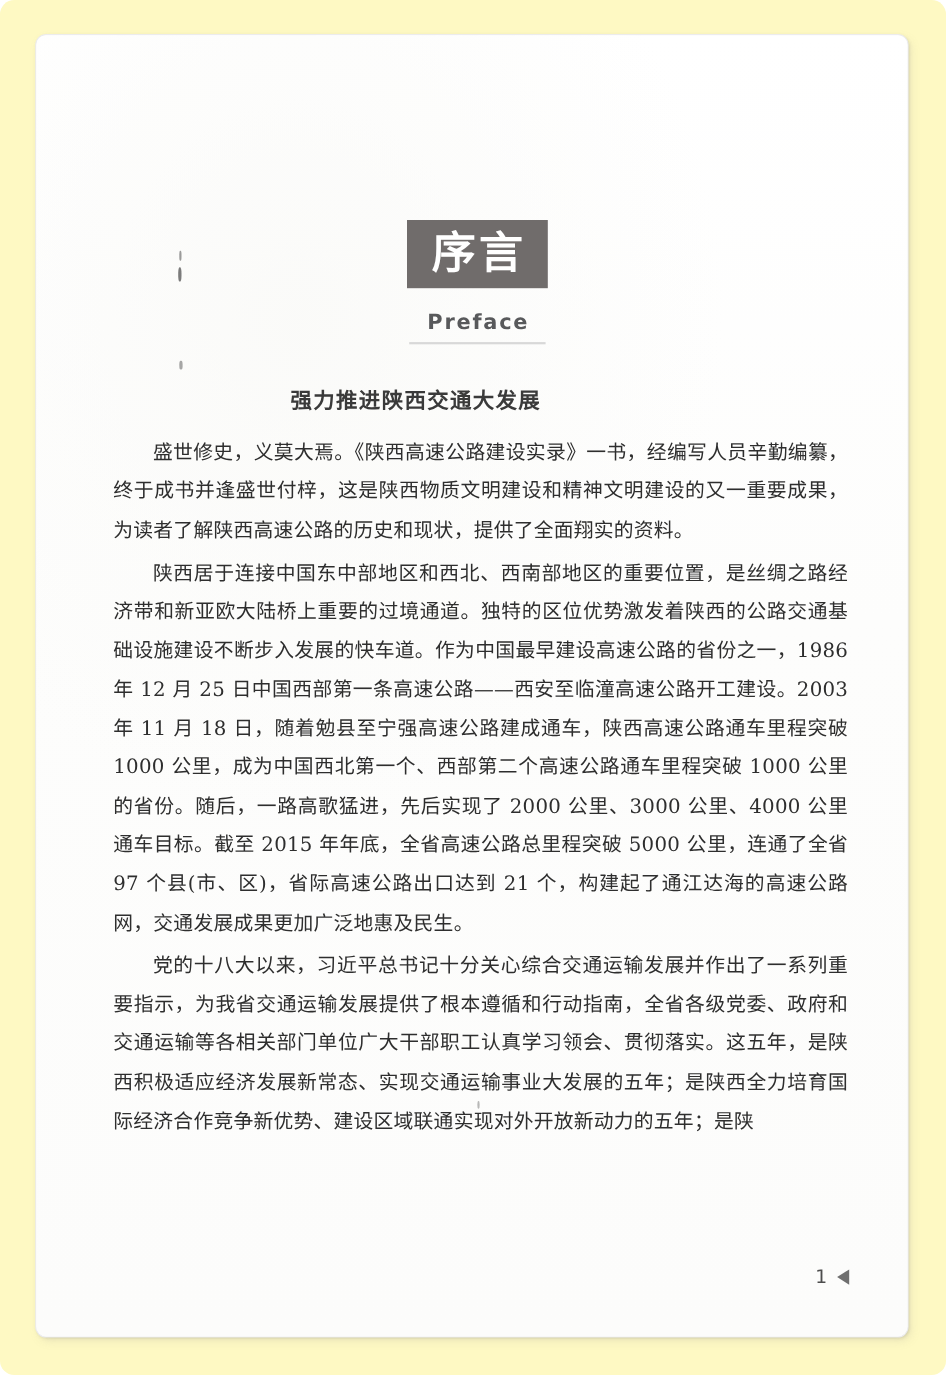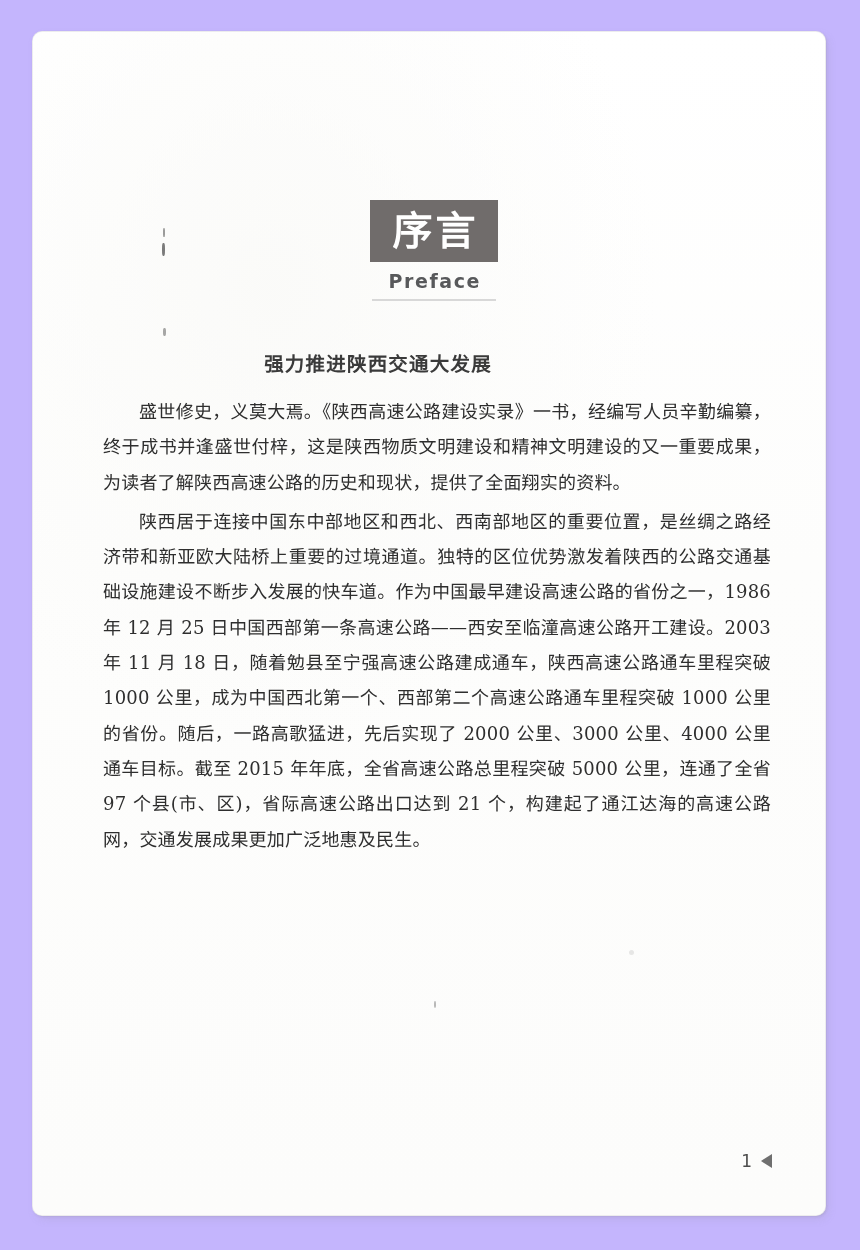--- a/index.html
+++ b/index.html
@@ -13,21 +13,22 @@
     height: 1250px;
     overflow: hidden;
     font-family: "DejaVu Sans", "Liberation Sans", sans-serif;
   }
 
   
   .page-canvas {
     position: relative;
     width: 860px;
     height: 1250px;
-    background: #c4b5fd;
+    background: #fef9c3;
+    border-radius: 13px;
   }
 
   .page-sheet {
     position: absolute;
     left: 33px;
     top: 32px;
     width: 792px;
     height: 1183px;
     background: #fefefe;
     border-radius: 9px;
@@ -77,21 +78,21 @@
     background: #706c6b;
     color: #ffffff;
     font-family: "DejaVu Serif", "Liberation Serif", serif;
     font-weight: 700;
     font-size: 40px;
     letter-spacing: 3px;
     text-indent: 3px;
   }
   .heading-sub {
     display: block;
-    margin-top: 8px;
+    margin-top: 20px;
     color: #58595b;
     font-family: "DejaVu Sans", "Liberation Sans", sans-serif;
     font-weight: 700;
     font-size: 19px;
     letter-spacing: 1.6px;
     text-indent: 1.6px;
   }
   .heading-rule {
     display: block;
     margin: 7px auto 0 auto;
@@ -177,19 +178,20 @@
     <span class="heading-badge">序言</span>
     <span class="heading-sub">Preface</span>
     <span class="heading-rule"></span>
   </div>
 
   <div class="article-title">强力推进陕西交通大发展</div>
 
   <div class="body-column">
     <p class="body-paragraph">盛世修史，义莫大焉。《陕西高速公路建设实录》一书，经编写人员辛勤编纂，终于成书并逢盛世付梓，这是陕西物质文明建设和精神文明建设的又一重要成果，为读者了解陕西高速公路的历史和现状，提供了全面翔实的资料。</p>
     <p class="body-paragraph">陕西居于连接中国东中部地区和西北、西南部地区的重要位置，是丝绸之路经济带和新亚欧大陆桥上重要的过境通道。独特的区位优势激发着陕西的公路交通基础设施建设不断步入发展的快车道。作为中国最早建设高速公路的省份之一，1986 年 12 月 25 日中国西部第一条高速公路——西安至临潼高速公路开工建设。2003 年 11 月 18 日，随着勉县至宁强高速公路建成通车，陕西高速公路通车里程突破 1000 公里，成为中国西北第一个、西部第二个高速公路通车里程突破 1000 公里的省份。随后，一路高歌猛进，先后实现了 2000 公里、3000 公里、4000 公里通车目标。截至 2015 年年底，全省高速公路总里程突破 5000 公里，连通了全省 97 个县(市、区)，省际高速公路出口达到 21 个，构建起了通江达海的高速公路网，交通发展成果更加广泛地惠及民生。</p>
+    <p class="body-paragraph">党的十八大以来，习近平总书记十分关心综合交通运输发展并作出了一系列重要指示，为我省交通运输发展提供了根本遵循和行动指南，全省各级党委、政府和交通运输等各相关部门单位广大干部职工认真学习领会、贯彻落实。这五年，是陕西积极适应经济发展新常态、实现交通运输事业大发展的五年；是陕西全力培育国际经济合作竞争新优势、建设区域联通实现对外开放新动力的五年；是陕</p>
   </div>
 
   <div class="page-footer">
     <span class="folio-number">1</span>
     <span class="folio-marker"></span>
   </div>
 </div>
 
 </body></html>

